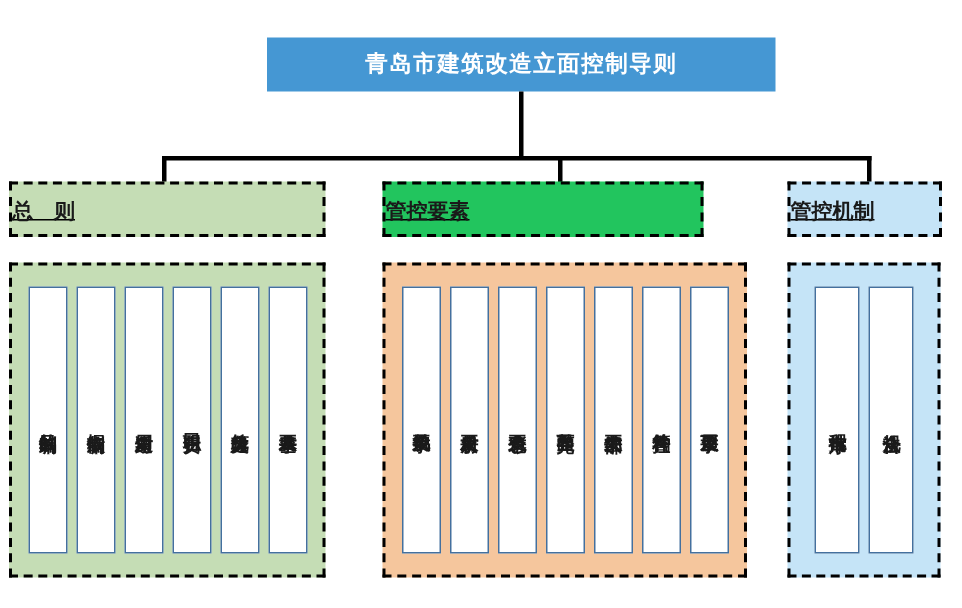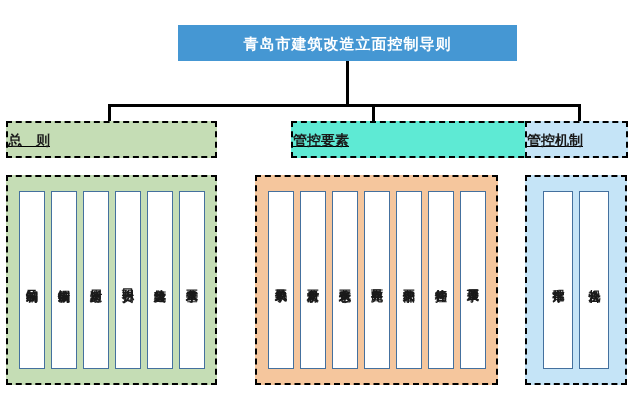--- a/index.html
+++ b/index.html
@@ -23,20 +23,21 @@
     position: absolute;
     left: 178px;
     top: 25px;
     width: 339px;
     height: 36px;
     background: #4597d3;
     display: flex;
     align-items: center;
     justify-content: center;
     box-sizing: border-box;
+    font-family: Liberation Mono, monospace;
   }
   .title-text {
     color: #ffffff;
     font-size: 15px;
     font-weight: bold;
     letter-spacing: 1px;
     line-height: 1;
     white-space: nowrap;
   }
 
@@ -62,21 +63,21 @@
     text-decoration: underline;
   }
   .sec-header .sec-title {
     font-size: 14px;
     font-weight: bold;
     color: #1a1a1a;
     line-height: 1;
     white-space: pre;
   }
   .hdr-general  { left: 6px;   top: 121px; width: 211px; height: 37px; background: #c5ddb5; }
-  .hdr-elements { left: 255px; top: 121px; width: 243px; height: 37px; background: #5eead4; margin-left: 36px; }
+  .hdr-elements { left: 255px; top: 121px; width: 214px; height: 37px; background: #22c55e; }
   .hdr-mechanism{ left: 525px; top: 121px; width: 103px; height: 37px; background: #c5e4f7; }
 
   
   .sec-panel {
     position: absolute;
     border: 2px dashed #000000;
     box-sizing: border-box;
     display: flex;
     align-items: center;
     justify-content: center;

